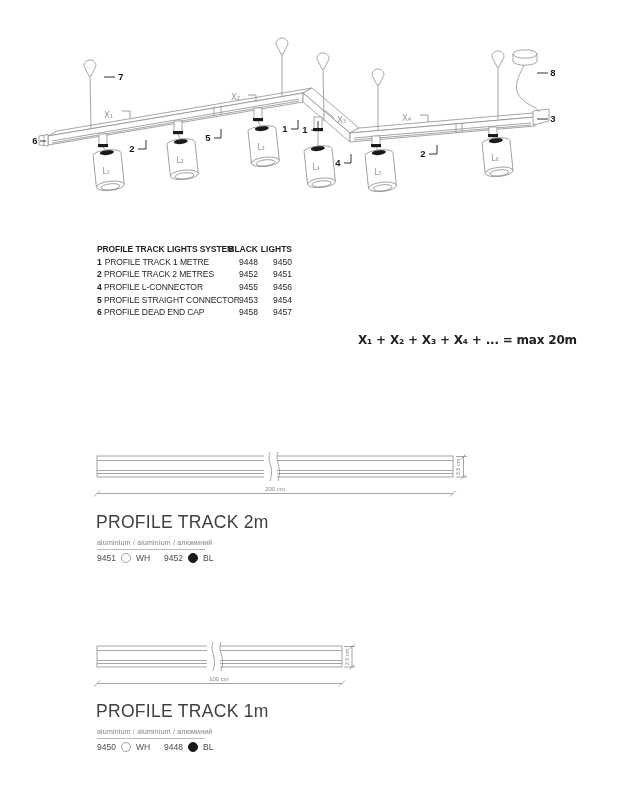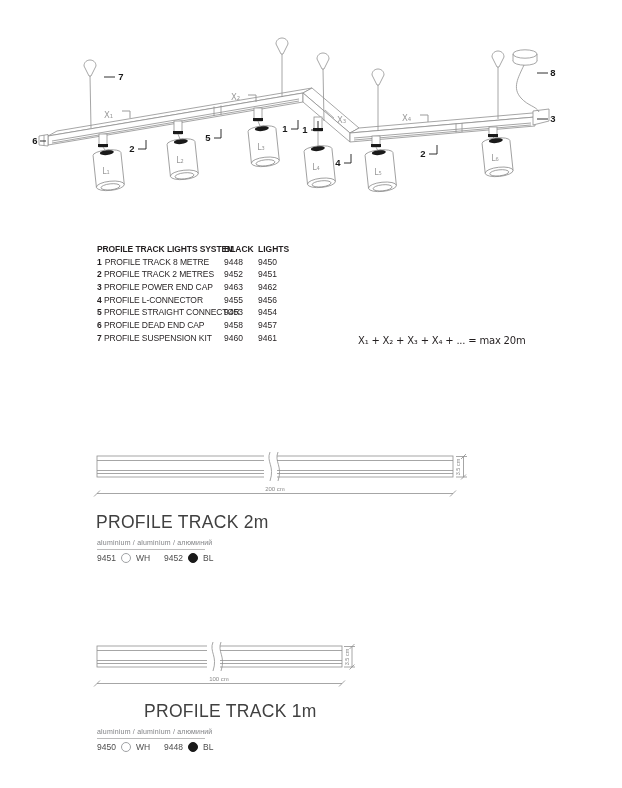--- a/index.html
+++ b/index.html
@@ -6,26 +6,26 @@
   body{width:622px;height:788px;position:relative;overflow:hidden;
        font-family:"Liberation Sans",sans-serif;color:#231f20;}
   .abs{position:absolute;}
   svg text{font-family:"Liberation Sans",sans-serif;}
   svg text.sub{font-family:"DejaVu Sans",sans-serif;}
 
   
   .parts-table{left:97px;top:243px;width:200px;font-size:8.5px;line-height:12.7px;}
   .prow{display:grid;grid-template-columns:127px 34px 34px;height:12.7px;align-items:center;}
   .prow .name{white-space:nowrap;letter-spacing:-0.1px;}
-  .prow .code{text-align:left;}
+  .prow .code{text-align:right;}
   .phead{font-weight:bold;}
   .rnum{font-weight:bold;margin-right:3px;}
 
   
-  .formulas{left:358px;top:334px;font-size:10px;font-weight:normal;line-height:13.5px;
+  .formulas{left:358px;top:334px;font-size:12px;font-weight:bold;line-height:13.5px;
             font-family:"DejaVu Sans",sans-serif;letter-spacing:-0.2px;white-space:nowrap;}
 
   
   .sec-title{font-size:17.5px;color:#404040;letter-spacing:0.3px;white-space:nowrap;}
   .sec-sub{font-size:7px;color:#808285;letter-spacing:0.2px;white-space:nowrap;}
   .sec-rule{width:108px;height:1px;background:#bcbcbc;}
   .codes{display:flex;align-items:center;gap:5px;font-size:8.5px;color:#4d4d4d;}
   .codes .g2{margin-left:9px;}
   .swatch{width:10px;height:10px;border-radius:50%;display:inline-block;box-sizing:border-box;}
   .swatch.outline{border:1px solid #a0a2a5;background:#fff;}
@@ -258,73 +258,63 @@
   <text transform="translate(349,657) rotate(-90)" font-size="5.5" fill="#8a8a8a" text-anchor="middle">3.5 cm</text>
 </svg>
 
 <div class="abs parts-table">
   <div class="prow phead">
     <span class="name">PROFILE TRACK LIGHTS SYSTEM</span>
     <span class="code">BLACK</span>
     <span class="code">LIGHTS</span>
   </div>
   <div class="prow">
-    <span class="name"><b class="rum rnum rnum0 rnum-b" style="font-weight:bold">1</b><span>PROFILE TRACK 8 METRE</span></span>
+    <span class="name"><b class="rum rnum rnum0 rnum-b" style="font-weight:bold">1</b><span>PROFILE TRACK 1 METRE</span></span>
     <span class="code">9448</span>
     <span class="code">9450</span>
   </div>
   <div class="prow">
     <span class="name"><b style="font-weight:bold">2</b> <span>PROFILE TRACK 2 METRES</span></span>
     <span class="code">9452</span>
     <span class="code">9451</span>
   </div>
   <div class="prow">
-    <span class="name"><b style="font-weight:bold">3</b> <span>PROFILE POWER END CAP</span></span>
-    <span class="code">9463</span>
-    <span class="code">9462</span>
-  </div>
-  <div class="prow">
     <span class="name"><b style="font-weight:bold">4</b> <span>PROFILE L-CONNECTOR</span></span>
     <span class="code">9455</span>
     <span class="code">9456</span>
   </div>
   <div class="prow">
     <span class="name"><b style="font-weight:bold">5</b> <span>PROFILE STRAIGHT CONNECTOR</span></span>
     <span class="code">9453</span>
     <span class="code">9454</span>
   </div>
   <div class="prow">
     <span class="name"><b style="font-weight:bold">6</b> <span>PROFILE DEAD END CAP</span></span>
     <span class="code">9458</span>
     <span class="code">9457</span>
-  </div>
-  <div class="prow">
-    <span class="name"><b style="font-weight:bold">7</b> <span>PROFILE SUSPENSION KIT</span></span>
-    <span class="code">9460</span>
-    <span class="code">9461</span>
   </div>
 </div>
 
 <div class="abs formulas">
   <div>X₁ + X₂ + X₃ + X₄ + ... = max 20m</div>
 </div>
 
 <div class="abs sec-title" style="left:96px;top:512px;">PROFILE TRACK 2m</div>
 <div class="abs sec-sub" style="left:97px;top:539px;">aluminium / aluminium / алюминий</div>
 <div class="abs sec-rule" style="left:97px;top:549px;"></div>
 <div class="abs codes" style="left:97px;top:553px;">
   <span>9451</span>
   <span class="swatch outline"></span>
   <span>WH</span>
   <span class="g2">9452</span>
   <span class="swatch filled"></span>
   <span>BL</span>
 </div>
 
-<div class="abs sec-title" style="left:96px;top:701px;margin-left:48px;">PROFILE TRACK 1m</div>
+<div class="abs sec-title" style="left:96px;top:701px;">PROFILE TRACK 1m</div>
 <div class="abs sec-sub" style="left:97px;top:728px;">aluminium / aluminium / алюминий</div>
 <div class="abs sec-rule" style="left:97px;top:738px;"></div>
 <div class="abs codes" style="left:97px;top:742px;">
   <span>9450</span>
   <span class="swatch outline"></span>
   <span>WH</span>
   <span class="g2">9448</span>
   <span class="swatch filled"></span>
   <span>BL</span>
 </div>

